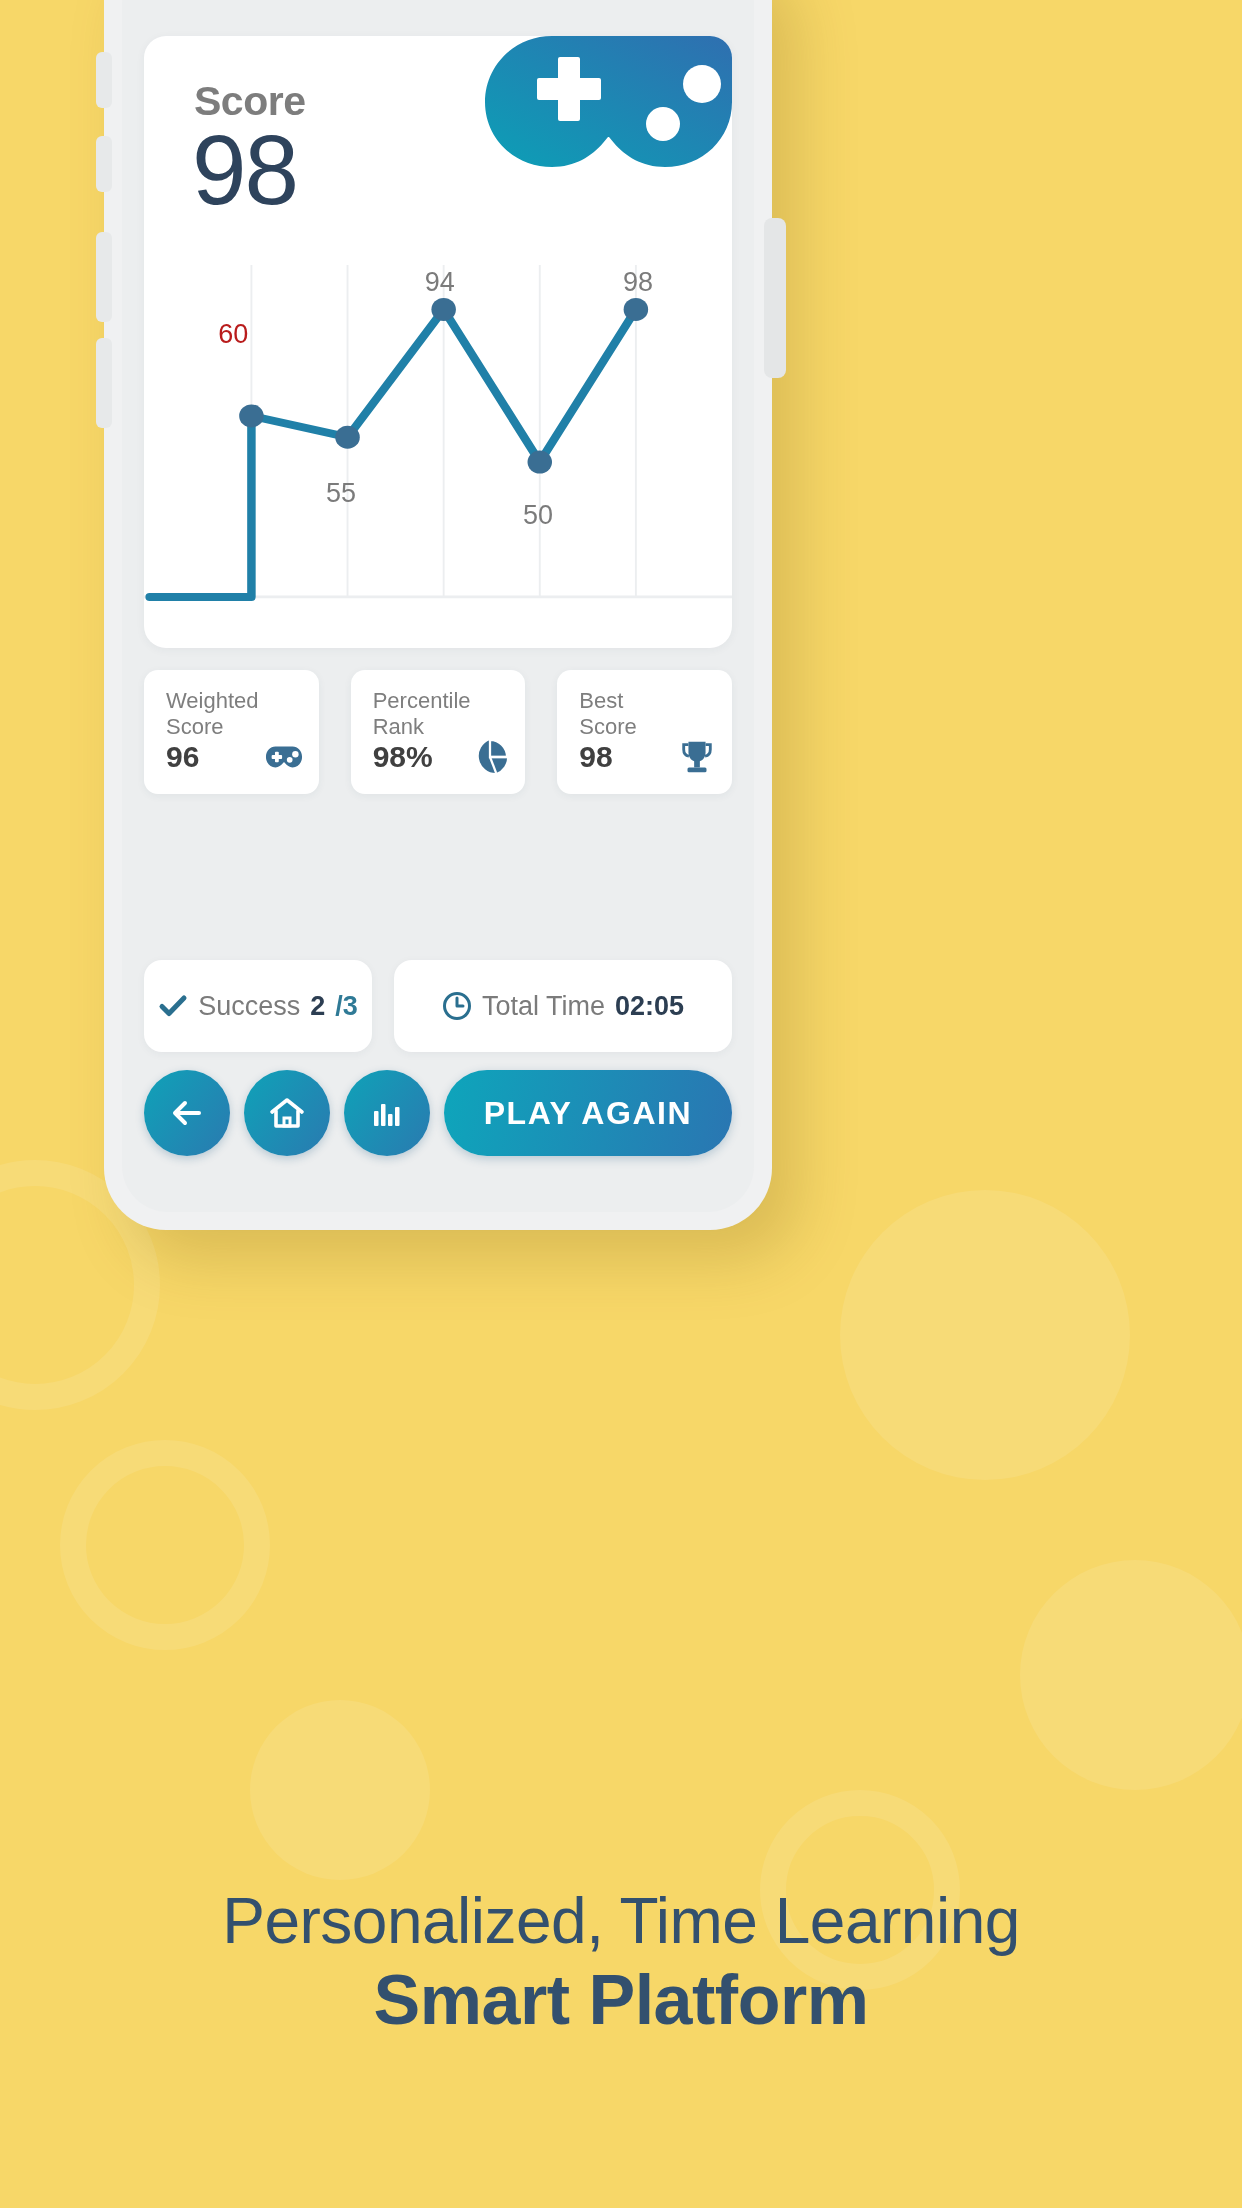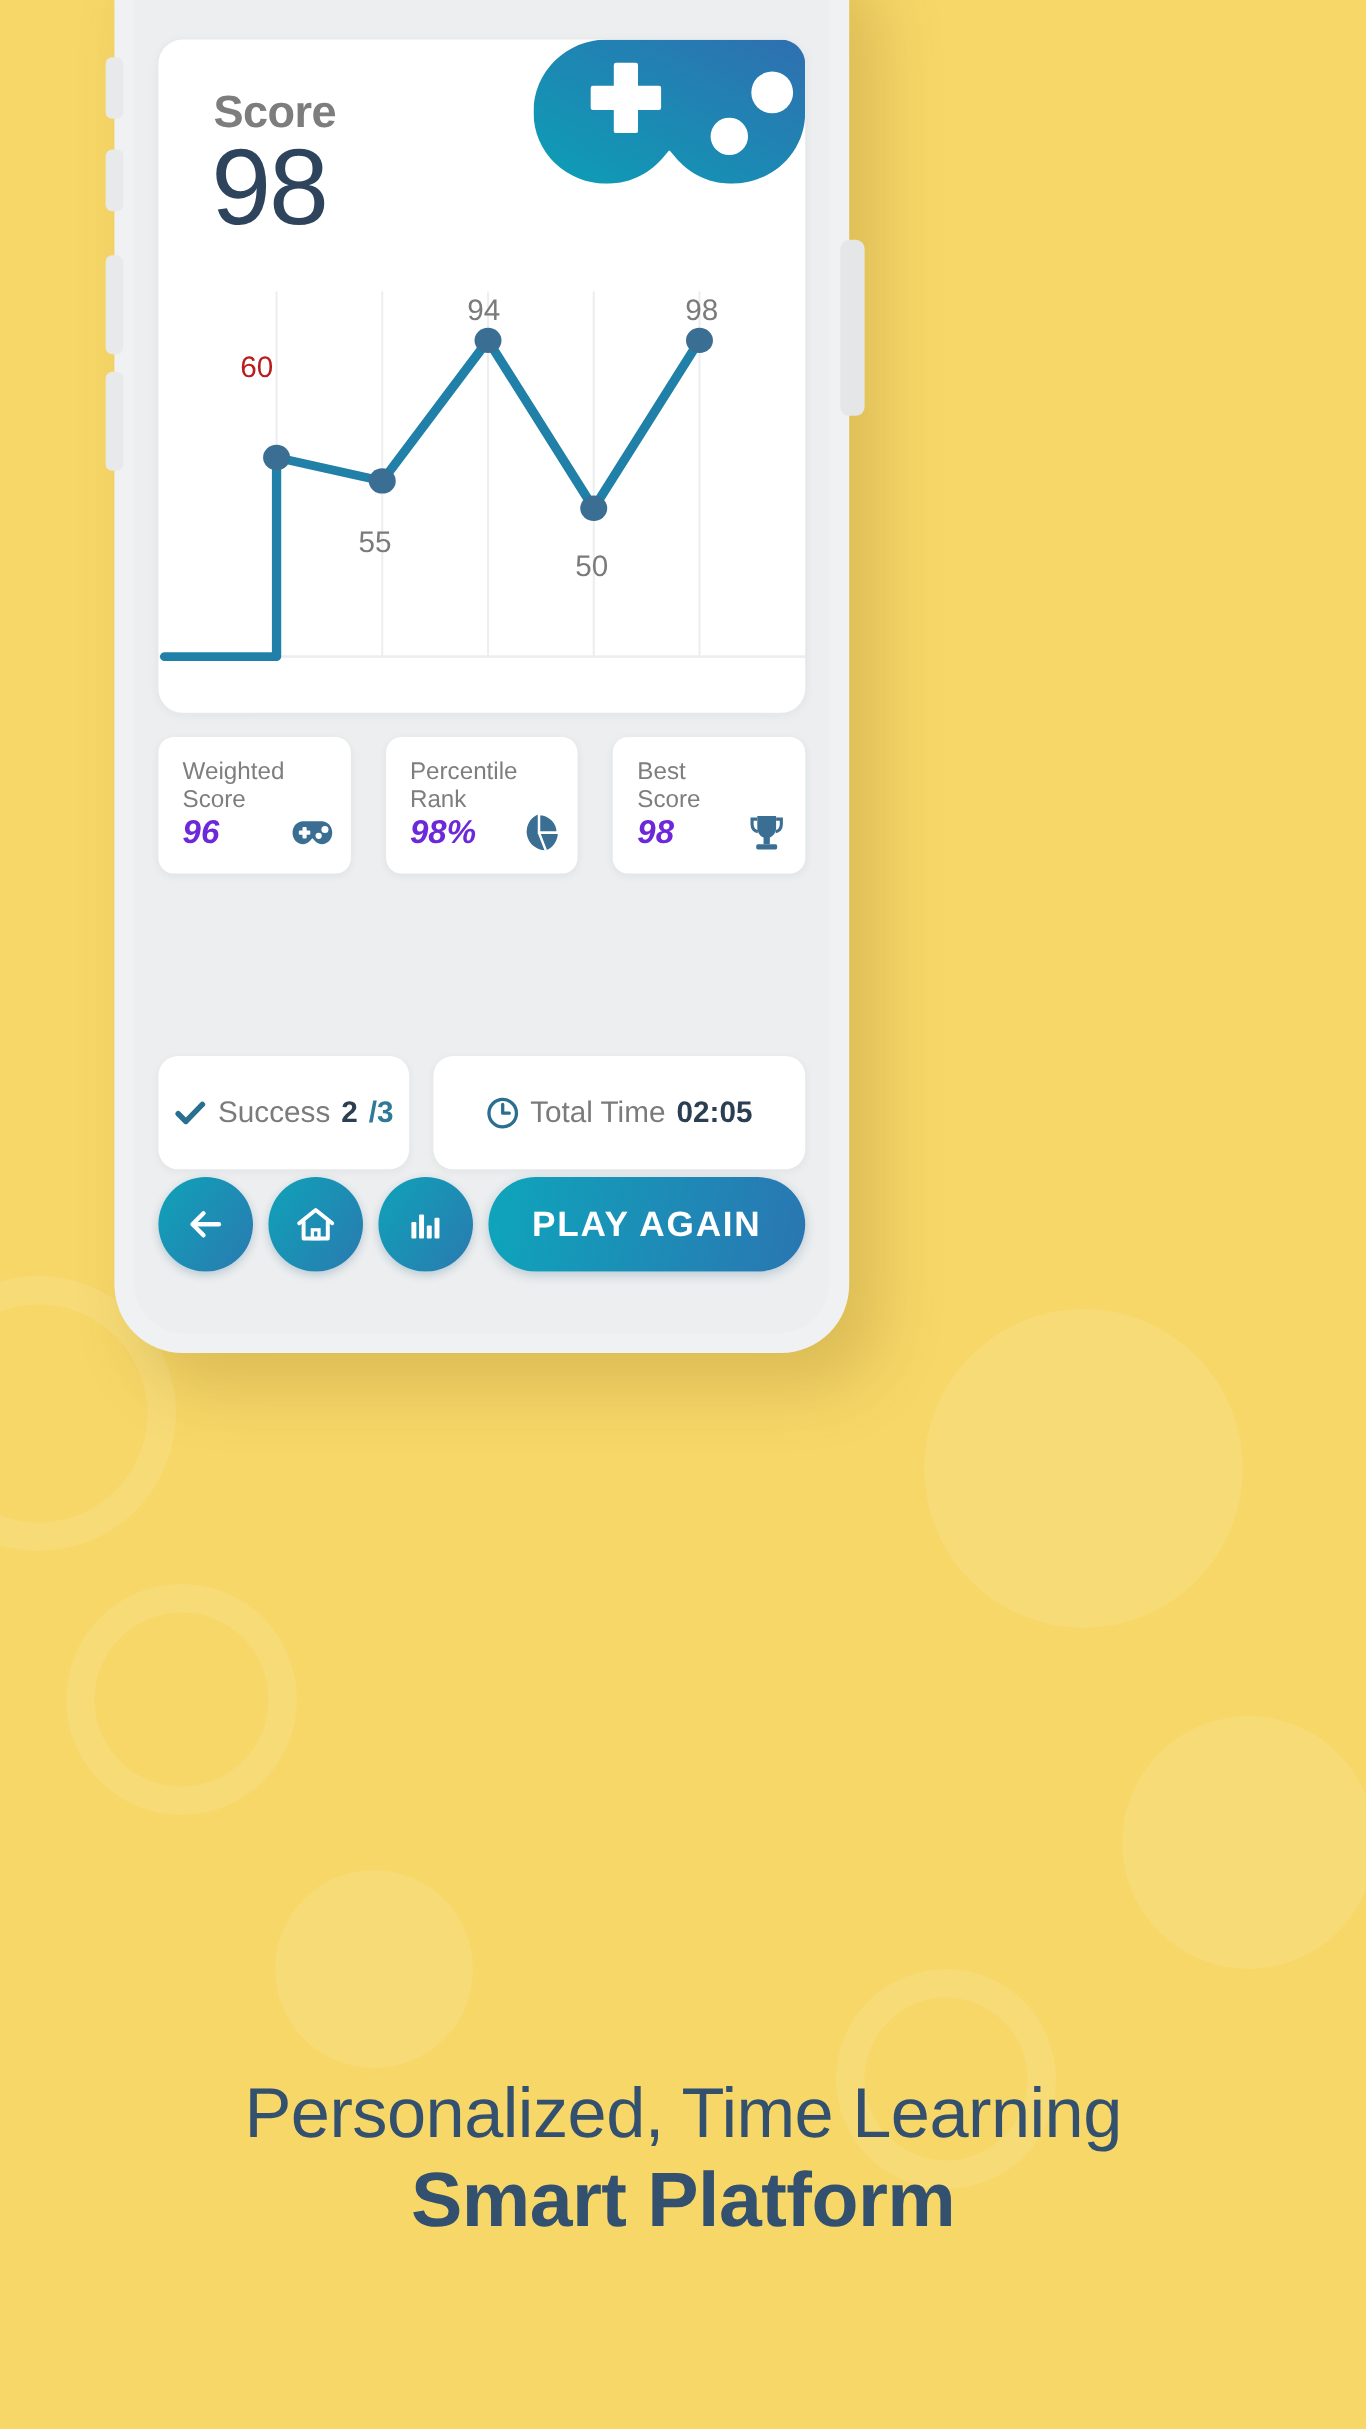--- a/index.html
+++ b/index.html
@@ -107,21 +107,21 @@
     background: #fff;
     border-radius: 14px;
     box-shadow: 0 2px 8px rgba(40,60,80,0.06);
     padding: 18px 18px 0 22px;
   }
   .stat-title {
     font-size: 22px; color: #7e7e7e; line-height: 1.16;
   }
   .stat-value {
     position: absolute; left: 22px; bottom: 20px;
-    font-size: 30px; font-weight: bold; color: #6d28d9; font-style: italic;
+    font-size: 30px; font-weight: bold; color: #404040;
   }
   .stat-icon {
     position: absolute; right: 16px; bottom: 18px;
     width: 38px; height: 38px;
   }
 
   
   .level-card {
     position: absolute;
     left: 22px; right: 22px; top: 868px;
@@ -157,21 +157,21 @@
     position: absolute; right: 18px;
     color: #fff; font-size: 23px;
     opacity: 0.92;
   }
   .level-next b { font-weight: bold; }
 
   
   .meta-row {
     position: absolute;
     left: 22px; right: 22px; top: 1002px;
-    height: 103px;
+    height: 92px;
     display: flex; gap: 22px; text-align: right;
   }
   .meta-card {
     background: #fff;
     border-radius: 18px;
     box-shadow: 0 2px 8px rgba(40,60,80,0.05);
     display: flex; align-items: center; justify-content: center;
     gap: 10px;
     font-size: 27px; color: #7b7b7b;
   }

